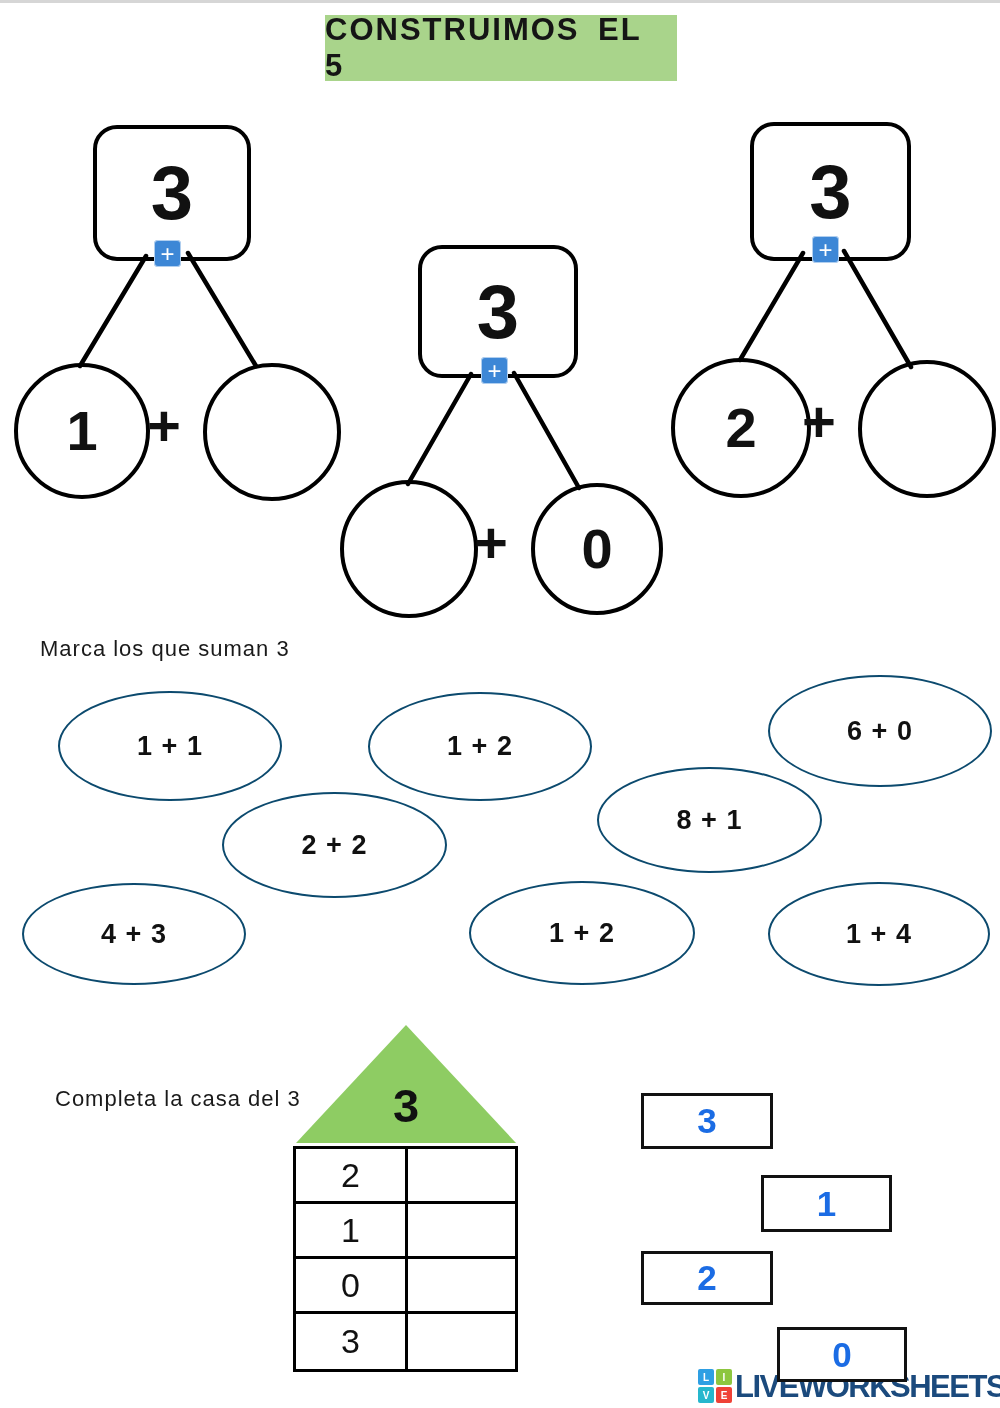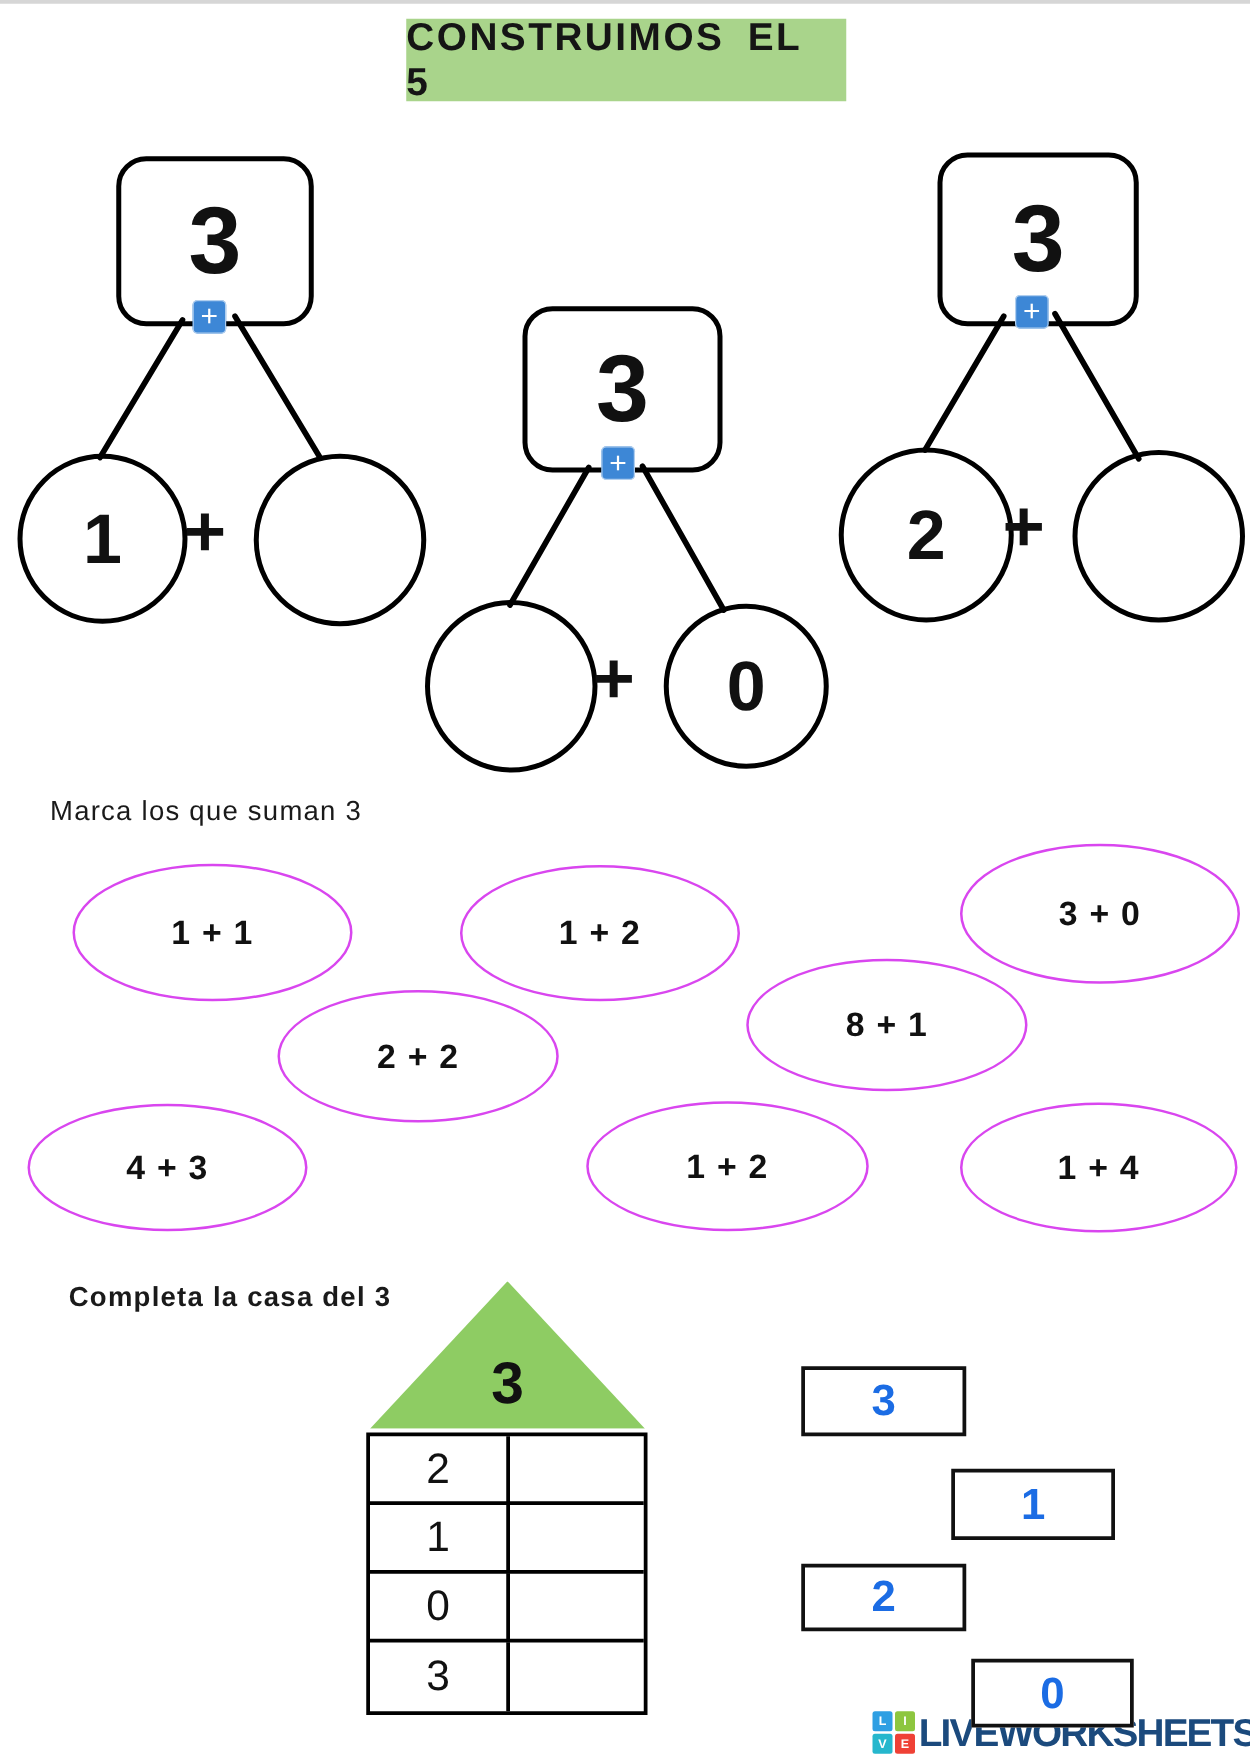--- a/index.html
+++ b/index.html
@@ -38,21 +38,21 @@
   .bond-num{font-size:56px;font-weight:700;line-height:1;}
   .op-plus{font-size:58px;font-weight:700;line-height:1;z-index:3;}
 
   svg.lines{left:0;top:0;width:1000px;height:1408px;pointer-events:none;z-index:1;}
 
   
   .section-label{font-size:22px;font-weight:500;letter-spacing:1px;color:#1a1a1a;}
 
   
   .oval{
-    border:2px solid #d946ef;border-radius:50%;background:#fff;
+    border:2px solid #0c4a6e;border-radius:50%;background:#fff;
     display:flex;align-items:center;justify-content:center;
   }
   .oval span{font-size:27px;font-weight:700;letter-spacing:1px;}
 
   
   .roof{
     left:296px;top:1025px;width:220px;height:118px;background:#8ecc63;
     clip-path:polygon(50% 0, 100% 100%, 0 100%);
     display:flex;align-items:flex-end;justify-content:center;
   }
@@ -160,39 +160,39 @@
 
 <div class="abs section-label" style="left:40px;top:636px;text-align:right;">Marca los que suman 3</div>
 
 <div class="abs oval" style="left:58px;top:691px;width:220px;height:106px;">
     <span>1 + 1</span>
   </div>
 <div class="abs oval" style="left:368px;top:692px;width:220px;height:105px;">
     <span>1 + 2</span>
   </div>
 <div class="abs oval" style="left:768px;top:675px;width:220px;height:108px;">
-    <span>3 + 0</span>
+    <span>6 + 0</span>
   </div>
 <div class="abs oval" style="left:222px;top:792px;width:221px;height:102px;">
     <span>2 + 2</span>
   </div>
 <div class="abs oval" style="left:597px;top:767px;width:221px;height:102px;">
     <span>8 + 1</span>
   </div>
 <div class="abs oval" style="left:22px;top:883px;width:220px;height:98px;">
     <span>4 + 3</span>
   </div>
 <div class="abs oval" style="left:469px;top:881px;width:222px;height:100px;">
     <span>1 + 2</span>
   </div>
 <div class="abs oval" style="left:768px;top:882px;width:218px;height:100px;">
     <span>1 + 4</span>
   </div>
 
-<div class="abs section-label" style="left:55px;top:1025px;font-weight:bold;">Completa la casa del 3</div>
+<div class="abs section-label" style="left:55px;top:1086px;">Completa la casa del 3</div>
 
 <div class="abs roof">
   <span class="roof-num">3</span>
 </div>
 
 <div class="abs house-table">
   <div class="hcell">2</div>
   <div class="hcell rcol"></div>
   <div class="hcell">1</div>
   <div class="hcell rcol"></div>

